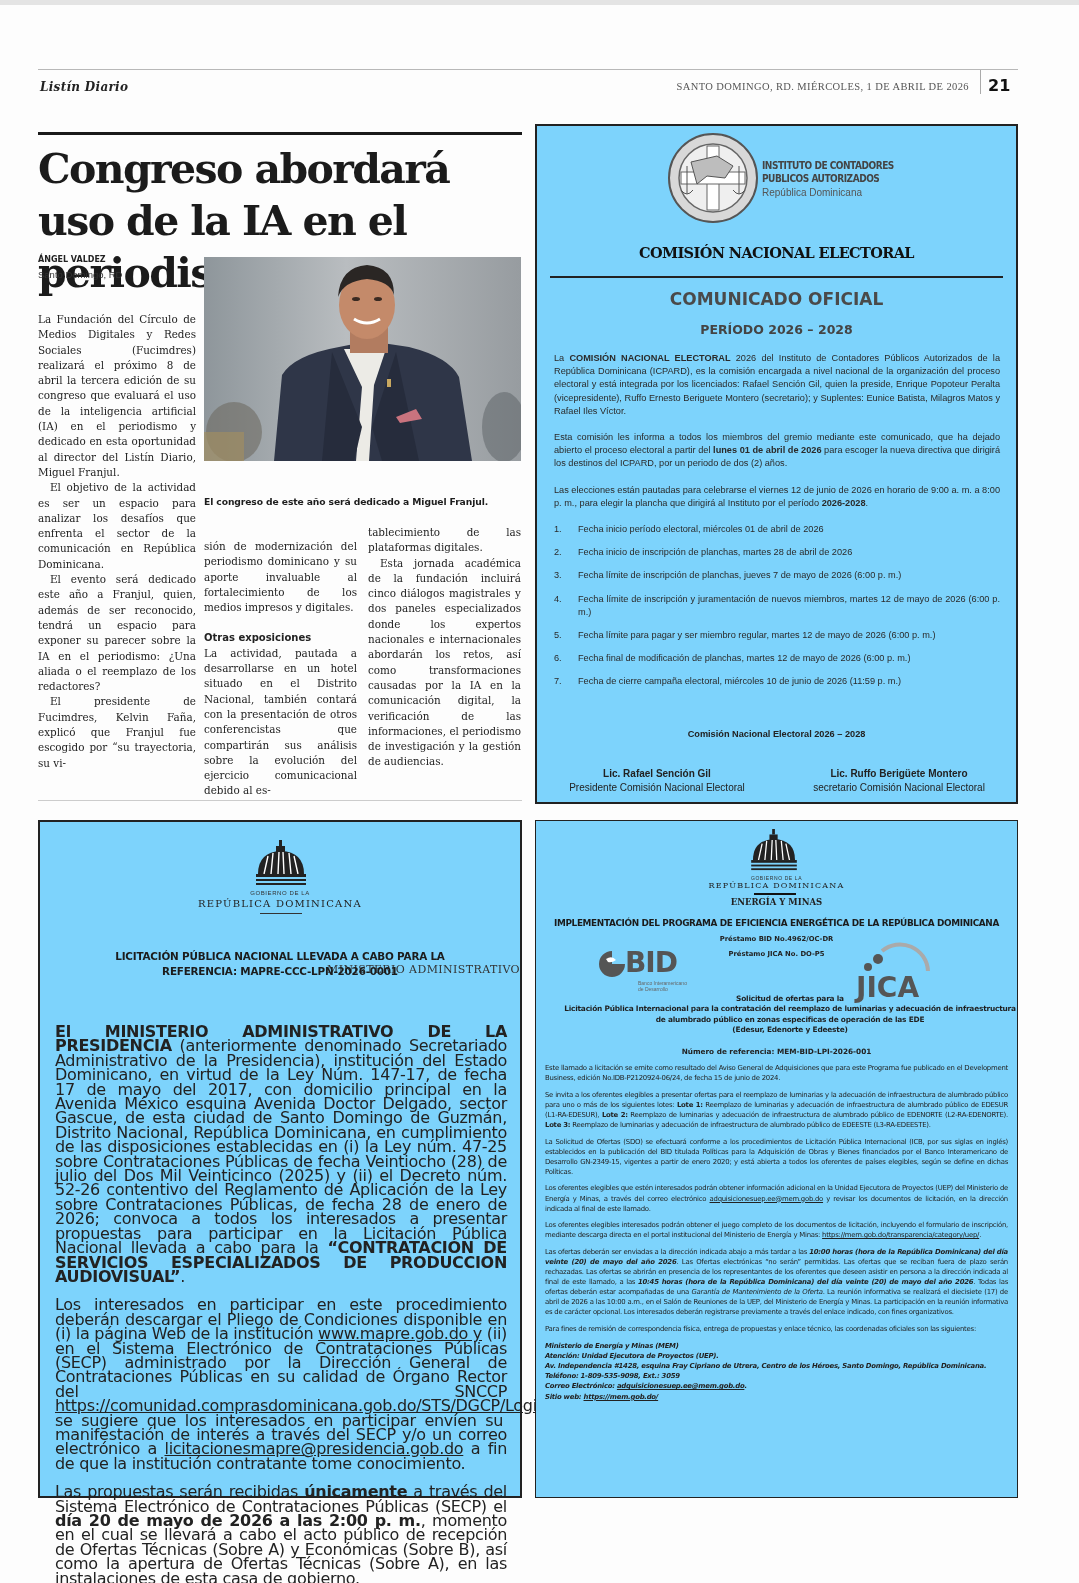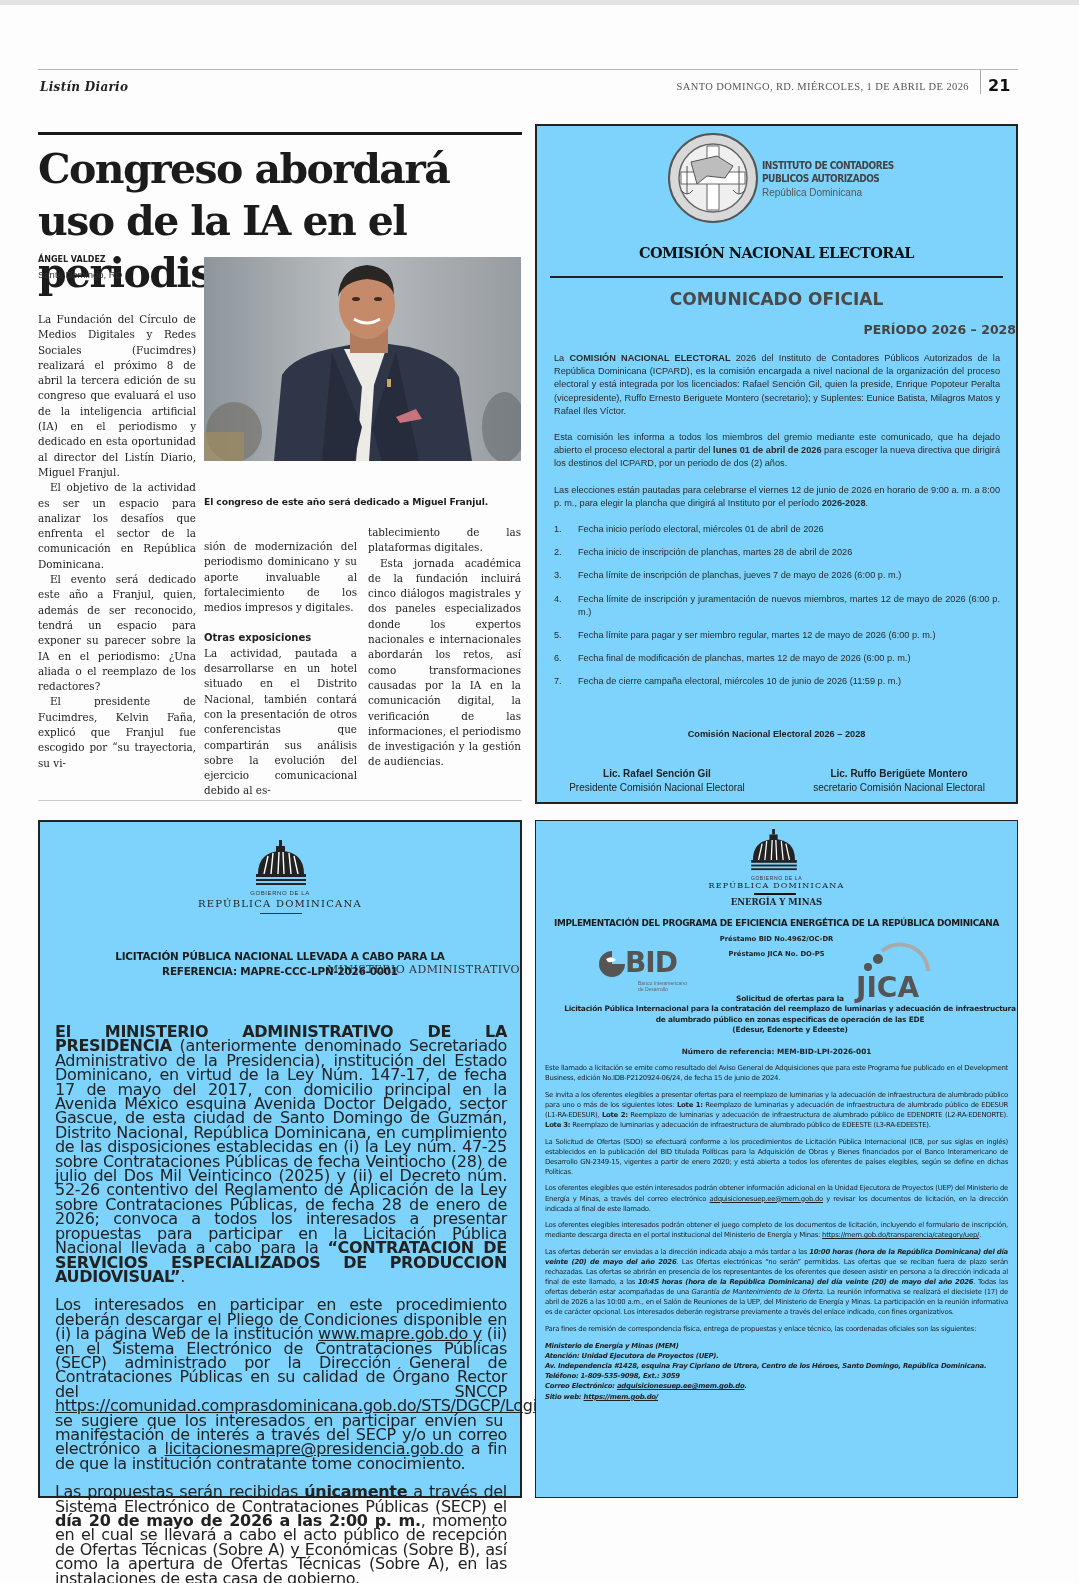--- a/index.html
+++ b/index.html
@@ -34,21 +34,21 @@
   .ad2 { left: 38px; top: 820px; width: 484px; height: 678px; }
   .ad3 { left: 535px; top: 820px; width: 483px; height: 678px; border-width: 1.5px; }
 
   
   .icpa-logo { position: absolute; left: 130px; top: 6px; width: 92px; height: 92px; }
   .icpa-name { position: absolute; left: 225px; top: 33px; font-family: "DejaVu Sans", sans-serif; font-weight: bold; font-size: 11px; line-height: 13px; letter-spacing: -0.6px; color: #444; transform: scaleX(0.82); transform-origin: left; }
   .icpa-sub { position: absolute; left: 225px; top: 61px; font-family: "Liberation Sans", sans-serif; font-size: 10px; color: #555; }
   .cne-title { position: absolute; left: 0; width: 100%; top: 118px; text-align: center; font-family: "DejaVu Serif", serif; font-weight: bold; font-size: 14.5px; letter-spacing: -0.6px; color: #111; }
   .cne-rule { position: absolute; left: 13px; top: 150px; width: 453px; height: 2px; background: #222; }
   .com-title { position: absolute; left: 0; width: 100%; top: 163px; text-align: center; font-family: "DejaVu Sans", sans-serif; font-weight: bold; font-size: 17px; color: #4a4a4a; }
-  .periodo { position: absolute; left: 0; width: 100%; top: 196px; text-align: right; font-family: "DejaVu Sans", sans-serif; font-weight: bold; font-size: 12.5px; color: #444; }
+  .periodo { position: absolute; left: 0; width: 100%; top: 196px; text-align: center; font-family: "DejaVu Sans", sans-serif; font-weight: bold; font-size: 12.5px; color: #444; }
   .ad1-body { position: absolute; left: 17px; top: 226px; width: 446px; font-family: "Liberation Sans", sans-serif; font-size: 9.2px; line-height: 13.2px; color: #2a2a2a; text-align: justify; }
   .ad1-body p { margin-bottom: 13px; }
   .ad1-list { list-style: none; margin-top: 2px; }
   .ad1-list li { display: flex; margin-bottom: 10px; }
   .ad1-list .num { width: 24px; flex: none; }
   .ad1-sign-title { position: absolute; left: 0; width: 100%; top: 603px; text-align: center; font-family: "Liberation Sans", sans-serif; font-weight: bold; font-size: 9.2px; color: #222; }
   .sig { position: absolute; top: 641px; text-align: center; font-family: "Liberation Sans", sans-serif; font-size: 10px; line-height: 13.5px; color: #222; }
   .sig b { display: block; }
   .sig1 { left: 20px; width: 200px; }
   .sig2 { left: 262px; width: 200px; }

